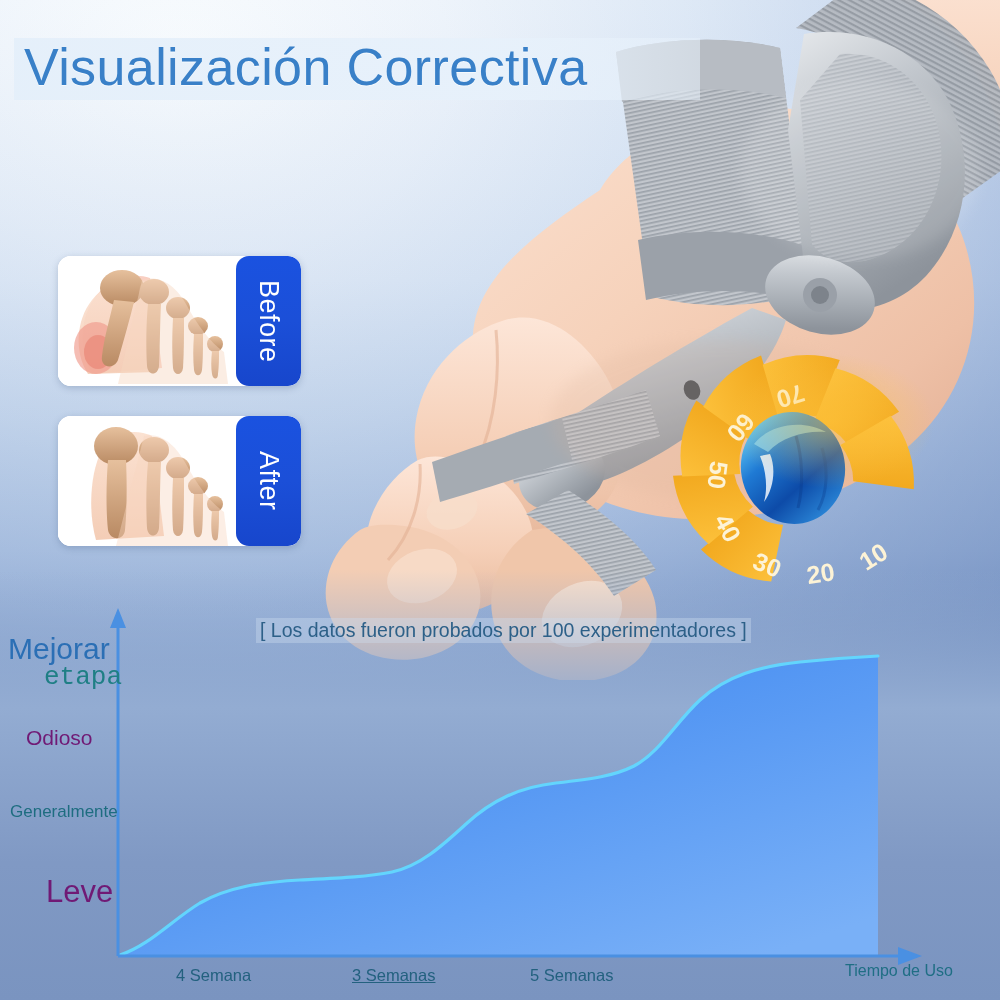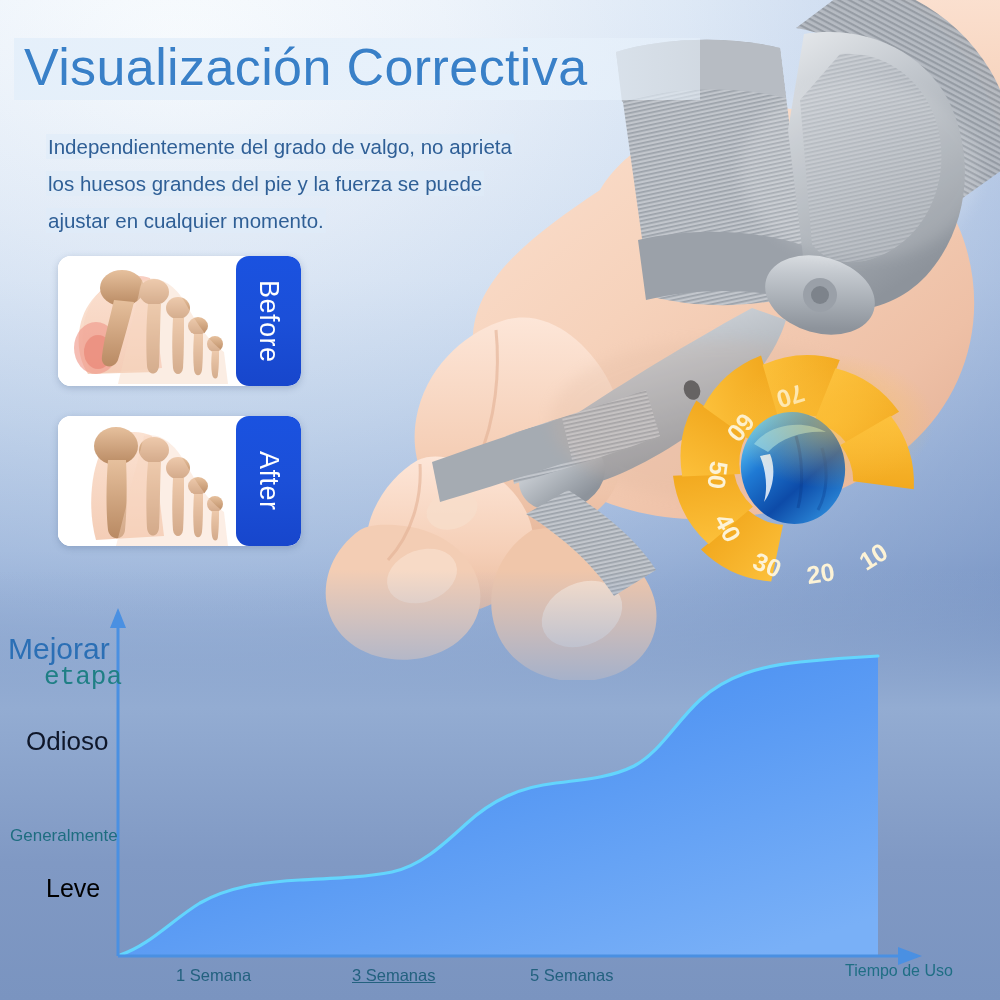--- a/index.html
+++ b/index.html
@@ -83,23 +83,23 @@
     font-size:19.5px;color:#2d6088;white-space:nowrap;
     background:rgba(205,222,240,.38);padding:1px 4px;
   }
 
   
   .chart{position:absolute;left:0;top:600px;width:1000px;height:400px;}
   .chart svg{display:block;}
   .ylab{position:absolute;white-space:nowrap;}
   .ylab.t1{left:8px;top:632px;font-size:30px;color:#2b6fb5;}
   .ylab.t2{left:44px;top:662px;font-size:26px;color:#1f7f85;font-family:Liberation Mono, monospace;}
-  .ylab.odioso{left:26px;top:726px;font-size:26px;color:#0f172a;}
-  .ylab.general{left:10px;top:802px;font-size:17px;color:#1e6d80;margin-top:24px;}
-  .ylab.leve{left:46px;top:874px;font-size:25px;color:#000000;}
+  .ylab.odioso{left:26px;top:726px;font-size:21px;color:#701a75;}
+  .ylab.general{left:10px;top:802px;font-size:17px;color:#1e6d80;}
+  .ylab.leve{left:46px;top:874px;font-size:31px;color:#701a75;}
   .xlab{position:absolute;white-space:nowrap;font-size:16.5px;color:#23617f;top:966px;}
   .xlab.x1{left:176px;}
   .xlab.x2{left:352px;text-decoration:underline;}
   .xlab.x3{left:530px;}
   .xlab.x4{left:712px;margin-top:38px;}
   .xlab.xtitle{left:845px;top:962px;font-size:16px;color:#1f6e84;}
 </style>
 </head>
 <body>
 
@@ -208,25 +208,20 @@
       <ellipse cx="420" cy="430" rx="170" ry="80" fill="#d7b199" opacity=".18" filter="url(#soft2)"></ellipse>
       <ellipse cx="560" cy="180" rx="120" ry="90" fill="#ffffff" opacity=".12" filter="url(#soft2)"></ellipse>
     </svg>
   </div>
 
   <div class="bg-bottom"></div>
 
   <div class="title-band"></div>
   <div class="title">Visualización Correctiva</div>
 
-  <div class="subtitle">
-    <span>Independientemente del grado de valgo, no aprieta</span><br>
-    <span>los huesos grandes del pie y la fuerza se puede</span><br>
-    <span>ajustar en cualquier momento.</span>
-  </div>
 
   <div class="card before">
     <div class="pic">
       <svg width="178" height="130" viewBox="0 0 178 130">
         <defs>
           <linearGradient id="bone" x1="0" y1="0" x2="0" y2="1">
             <stop offset="0%" stop-color="#e6c09d"></stop>
               <stop offset="100%" stop-color="#b98a63"></stop>
           </linearGradient>
           <linearGradient id="flesh" x1="0" y1="0" x2="0" y2="1">
@@ -335,20 +330,21 @@
         <text x="146" y="230" text-anchor="middle" transform="rotate(-9 146 230)">20</text>
         <text x="88" y="221" text-anchor="middle" transform="rotate(22 88 221)">30</text>
         <text x="44" y="180" text-anchor="middle" transform="rotate(62 44 180)">40</text>
         <text x="33" y="122" text-anchor="middle" transform="rotate(97 33 122)">50</text>
         <text x="58" y="70" text-anchor="middle" transform="rotate(129 58 70)">60</text>
         <text x="112" y="36" text-anchor="middle" transform="rotate(163 112 36)">70</text>
       </g>
     </svg>
   </div>
 
+  <div class="caption">[ Los datos fueron probados por 100 experimentadores ]</div>
 
   <div class="chart">
     <svg width="1000" height="400" viewBox="0 0 1000 400">
       <defs>
         <linearGradient id="areafill" x1="0" y1="0" x2="0.85" y2="1">
           <stop offset="0%" stop-color="#3f87f2"></stop>
           <stop offset="45%" stop-color="#5396f3"></stop>
           <stop offset="100%" stop-color="#79b0f7"></stop>
         </linearGradient>
       </defs>
@@ -381,19 +377,19 @@
       <polygon points="922,356 898,347 898,365" fill="#4a90e2"></polygon>
     </svg>
   </div>
 
   <div class="ylab t1">Mejorar</div>
   <div class="ylab t2">etapa</div>
   <div class="ylab odioso">Odioso</div>
   <div class="ylab general">Generalmente</div>
   <div class="ylab leve">Leve</div>
 
-  <div class="xlab x1">1 Semana</div>
+  <div class="xlab x1">4 Semana</div>
   <div class="xlab x2">3 Semanas</div>
   <div class="xlab x3">5 Semanas</div>
   <div class="xlab x4">8 Semanas</div>
   <div class="xlab xtitle">Tiempo de Uso</div>
 
 </div>
 
 </body></html>

